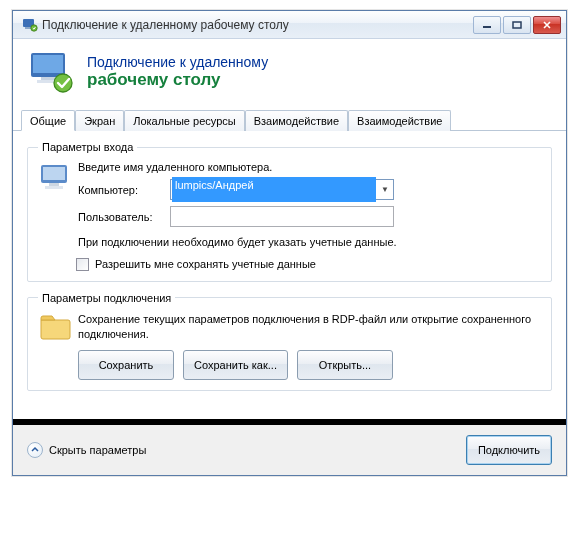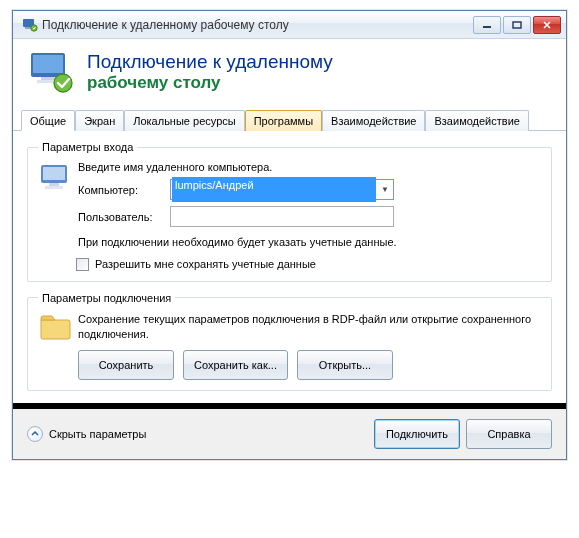--- a/index.html
+++ b/index.html
@@ -38,21 +38,21 @@
   .win-btn.close {
     background: linear-gradient(to bottom, #ee8f8f, #d94b3f 45%, #c93326 46%, #d85a4e);
     border-color: #963030; color: #fff;
   }
   .header-banner {
     display: flex; align-items: center;
     padding: 10px 16px 14px 16px;
     background: #fff;
   }
   .banner-icon { width: 46px; height: 46px; margin-right: 12px; position: relative; }
-  .banner-text-line1 { color: #003399; font-size: 19px; }
+  .banner-text-line1 { color: #003399; font-size: 14px; }
   .banner-text-line2 { color: #15803d; font-size: 17px; font-weight: bold; }
   .tabs {
     display: flex;
     padding: 0 8px;
     border-bottom: 1px solid #b9c7d7;
     position: relative;
   }
   .tab {
     padding: 4px 8px 3px 8px;
     border: 1px solid #b9c7d7;
@@ -68,21 +68,21 @@
   .tab.active {
     background: #fff;
     border-bottom: 1px solid #fff;
     z-index: 2;
   }
   .tab.hover {
     background: linear-gradient(to bottom, #fff7e0, #feecc0);
     border-color: #d6a23a;
   }
   .tab-content {
-    padding: 10px 14px 2px 14px;
+    padding: 10px 14px 18px 14px;
     background: #fff;
   }
   fieldset {
     border: 1px solid #d5dde6;
     border-radius: 2px;
     margin: 0 0 10px 0;
     padding: 8px 10px 10px 10px;
   }
   legend { font-size: 11px; padding: 0 4px; color: #000; }
   .group-row { display: flex; }
@@ -196,21 +196,20 @@
     <div>
       <div class="banner-text-line1">Подключение к удаленному</div>
       <div class="banner-text-line2">рабочему столу</div>
     </div>
   </div>
 
   <div class="tabs">
     <div class="tab active"><span>Общие</span></div>
     <div class="tab"><span>Экран</span></div>
     <div class="tab"><span>Локальные ресурсы</span></div>
-    <div class="tab hover"><span>Программы</span></div>
     <div class="tab"><span>Взаимодействие</span></div>
     <div class="tab"><span>Взаимодействие</span></div>
   </div>
 
   <div class="tab-content">
 
     <fieldset>
       <legend>Параметры входа</legend>
       <div class="group-row">
         <div class="group-icon">
@@ -280,18 +279,15 @@
       <span class="collapse-ico">
         <svg width="8" height="8">
             <path d="M1 5 L4 2 L7 5" stroke="#2a5ca0" stroke-width="1.5" fill="none"></path>
           </svg>
       </span>
       <span>Скрыть параметры</span>
     </div>
     <button class="btn default">
         <span>Подключить</span>
       </button>
-    <button class="btn">
-        <span>Справка</span>
-      </button>
   </div>
 
 </div>
 
 </body></html>

